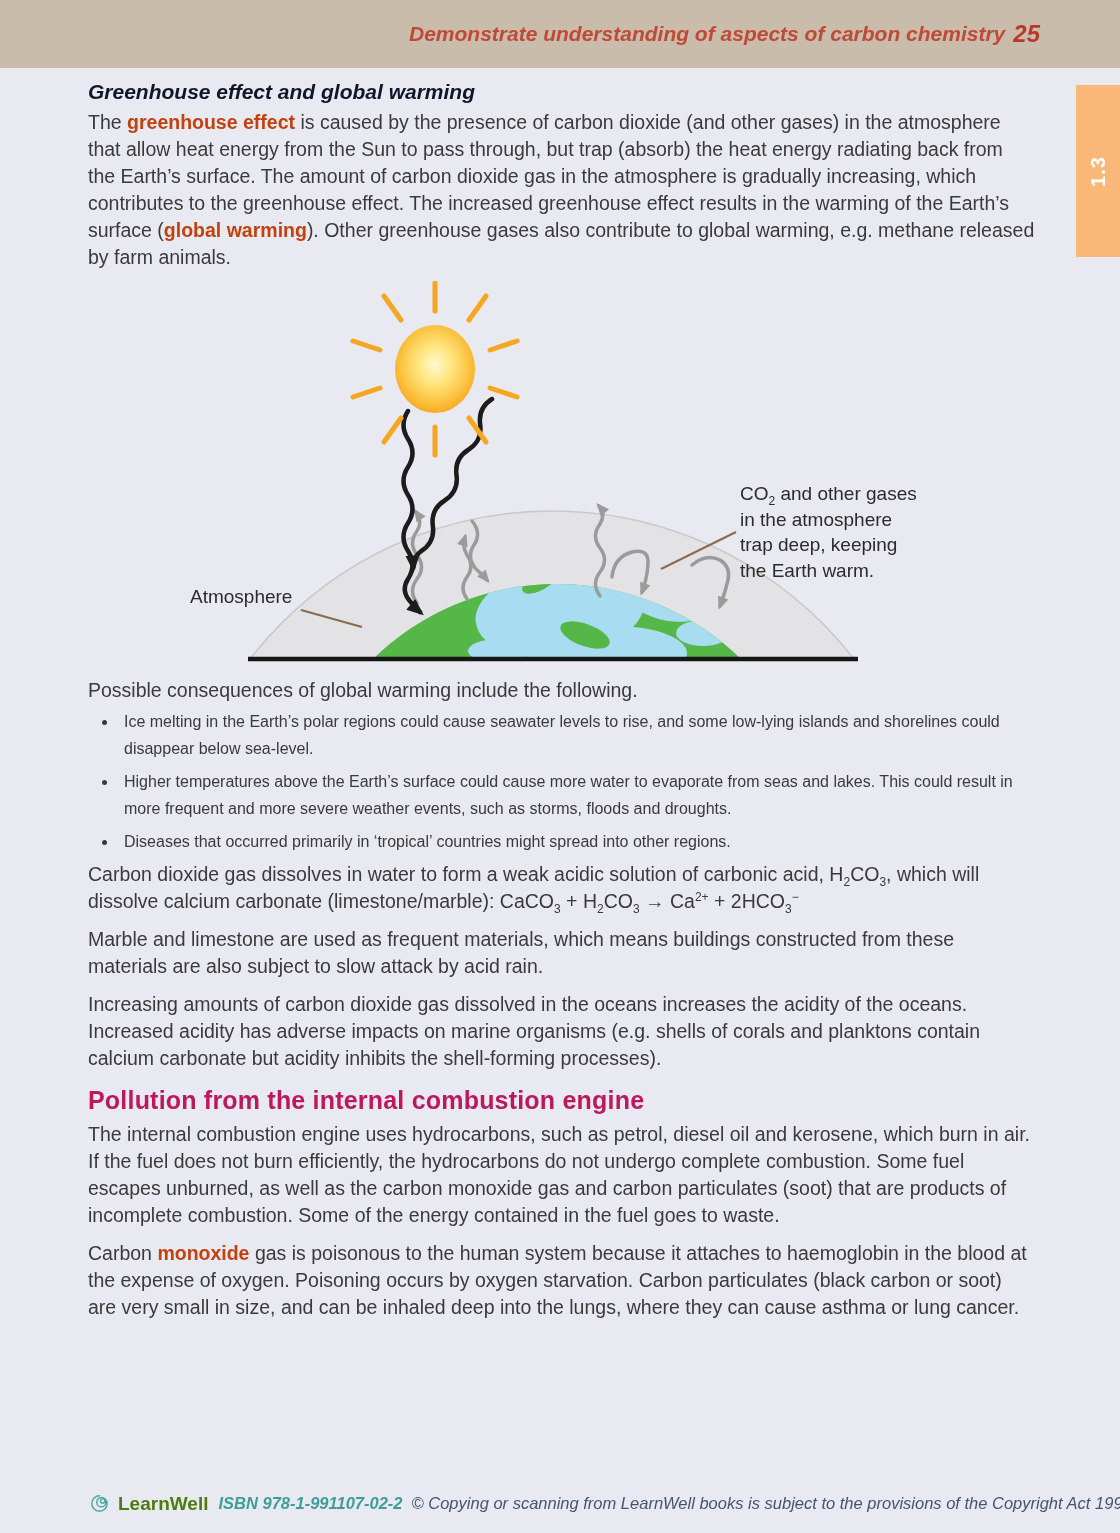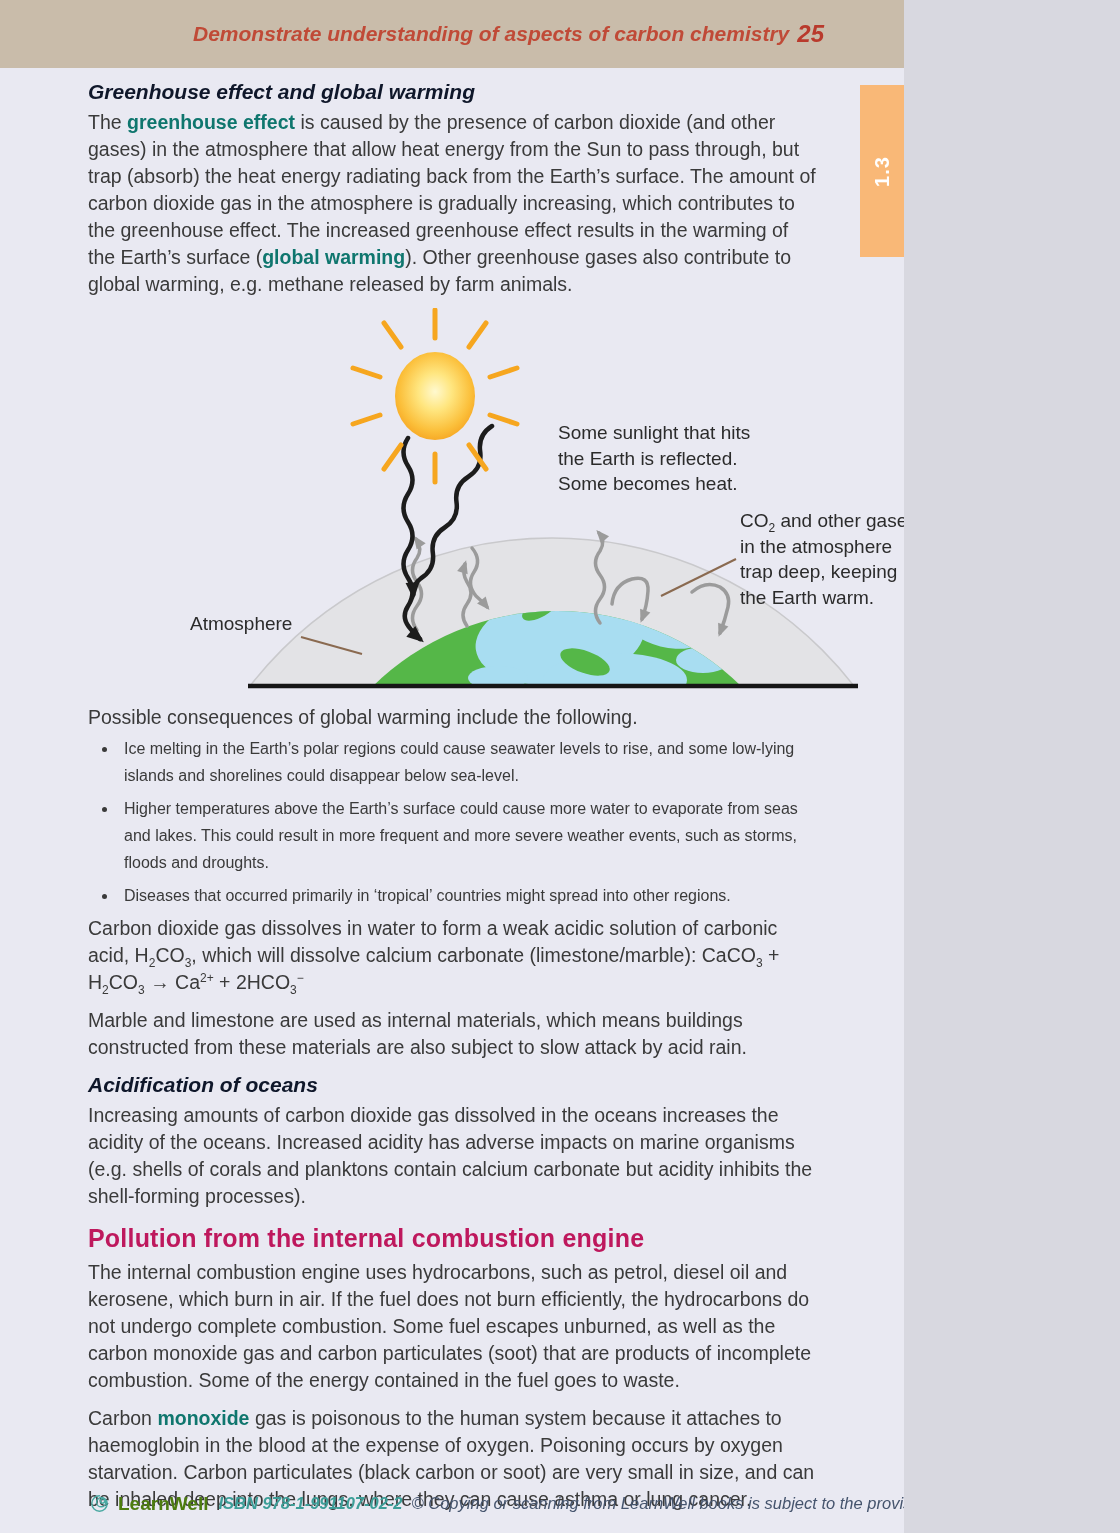--- a/index.html
+++ b/index.html
@@ -1,34 +1,34 @@
 <!DOCTYPE html>
 <html><head>
 <meta charset="utf-8">
 <style>
   html,body{margin:0;padding:0;}
   body{background:#d8d8e0;}
-  .page{position:relative;width:904px;height:1533px;background:#e9e9f2;overflow:hidden;
+  .page{position:relative;width:1120px;height:1533px;background:#e9e9f2;overflow:hidden;
         font-family:"Liberation Sans","DejaVu Sans",sans-serif;}
   
   .header{height:68px;background:#c9bcaa;display:flex;align-items:center;justify-content:flex-end;
           padding-right:80px;box-sizing:border-box;}
   .header-title{font-style:italic;font-weight:bold;font-size:21px;color:#c04a37;}
   .header-page{font-style:italic;font-weight:bold;font-size:24px;color:#b93a2c;margin-left:8px;}
   
   .side-tab{position:absolute;top:85px;right:0;width:44px;height:172px;background:#f9b877;
             display:flex;align-items:center;justify-content:center;}
   .side-tab span{transform:rotate(-90deg);color:#ffffff;font-size:20px;font-weight:600;letter-spacing:1px;white-space:nowrap;}
   
   .content{padding:0 85px 0 88px;}
   h2.sub{font-size:21px;font-weight:bold;font-style:italic;color:#0f172a;margin:12px 0 5px;}
   h1.big{font-size:25px;font-weight:bold;color:#be185d;margin:14px 0 6px;letter-spacing:.2px;}
   p.body{font-size:19.5px;line-height:27px;color:#3a3a3a;margin:0 0 10px;}
   p.body.mb11{margin-bottom:11px;}
-  p.body b{color:#0f766e;}
+  p.body b{color:#c2410c;}
   sub{font-size:12px;line-height:0;}
   sup{font-size:12px;line-height:0;}
   ul.cons{margin:4px 0 6px;padding-left:30px;}
   ul.cons li{font-size:16px;line-height:27px;color:#3a3a3a;margin-bottom:6px;padding-left:6px;}
   
   .diagram{position:relative;height:392px;margin:2px 0 4px -88px;width:1120px;}
   .diagram svg.scene{position:absolute;left:0;top:0;}
   .dlabel{position:absolute;font-size:19px;line-height:25.5px;color:#2b2b2b;}
   
   .footer{position:absolute;left:88px;bottom:18px;display:flex;align-items:center;font-size:16.5px;white-space:nowrap;}
@@ -125,45 +125,39 @@
             <line x1="380" y1="107" x2="353" y2="116"></line>
             <line x1="380" y1="69" x2="353" y2="60"></line>
             <line x1="401" y1="39" x2="384" y2="15"></line>
           </g>
           <ellipse cx="435" cy="88" rx="40" ry="44" fill="url(#sunGrad)"></ellipse>
         </g>
 
         <path d="M248,378 L858,378" stroke="#161616" stroke-width="4.5"></path>
       </svg>
 
-      <div class="dlabel" style="left:558px;top:112px;">
-        <div>Some sunlight that hits</div>
-        <div>the Earth is reflected.</div>
-        <div>Some becomes heat.</div>
-      </div>
       <div class="dlabel" style="left:740px;top:200px;">
         <div><span>CO</span><sub>2</sub><span> and other gases</span></div>
         <div>in the atmosphere</div>
         <div>trap deep, keeping</div>
         <div>the Earth warm.</div>
       </div>
       <div class="dlabel" style="left:190px;top:303px;">Atmosphere</div>
     </div>
 
     <p class="body" style="margin-bottom:4px;">Possible consequences of global warming include the following.</p>
     <ul class="cons">
       <li>Ice melting in the Earth’s polar regions could cause seawater levels to rise, and some low-lying islands and shorelines could disappear below sea-level.</li>
       <li>Higher temperatures above the Earth’s surface could cause more water to evaporate from seas and lakes. This could result in more frequent and more severe weather events, such as storms, floods and droughts.</li>
       <li>Diseases that occurred primarily in ‘tropical’ countries might spread into other regions.</li>
     </ul>
 
     <p class="body mb11"><span>Carbon dioxide gas dissolves in water to form a weak acidic solution of carbonic acid, H</span><sub>2</sub><span>CO</span><sub>3</sub><span>, which will dissolve calcium carbonate (limestone/marble): CaCO</span><sub>3</sub><span> + H</span><sub>2</sub><span>CO</span><sub>3</sub><span> → Ca</span><sup>2+</sup><span> + 2HCO</span><sub>3</sub><sup>−</sup></p>
-    <p class="body mb11">Marble and limestone are used as internal materials, which means buildings constructed from these materials are also subject to slow attack by acid rain.</p>
+    <p class="body mb11">Marble and limestone are used as frequent materials, which means buildings constructed from these materials are also subject to slow attack by acid rain.</p>
 
-    <h2 class="sub">Acidification of oceans</h2>
     <p class="body mb11">Increasing amounts of carbon dioxide gas dissolved in the oceans increases the acidity of the oceans. Increased acidity has adverse impacts on marine organisms (e.g. shells of corals and planktons contain calcium carbonate but acidity inhibits the shell-forming processes).</p>
 
     <h1 class="big">Pollution from the internal combustion engine</h1>
     <p class="body mb11">The internal combustion engine uses hydrocarbons, such as petrol, diesel oil and kerosene, which burn in air. If the fuel does not burn efficiently, the hydrocarbons do not undergo complete combustion. Some fuel escapes unburned, as well as the carbon monoxide gas and carbon particulates (soot) that are products of incomplete combustion. Some of the energy contained in the fuel goes to waste.</p>
 
     <p class="body"><span>Carbon </span><b>monoxide</b><span> gas is poisonous to the human system because it attaches to haemoglobin in the blood at the expense of oxygen. Poisoning occurs by oxygen starvation. Carbon particulates (black carbon or soot) are very small in size, and can be inhaled deep into the lungs, where they can cause asthma or lung cancer.</span></p>
 
   </div>
 
   <div class="footer">

